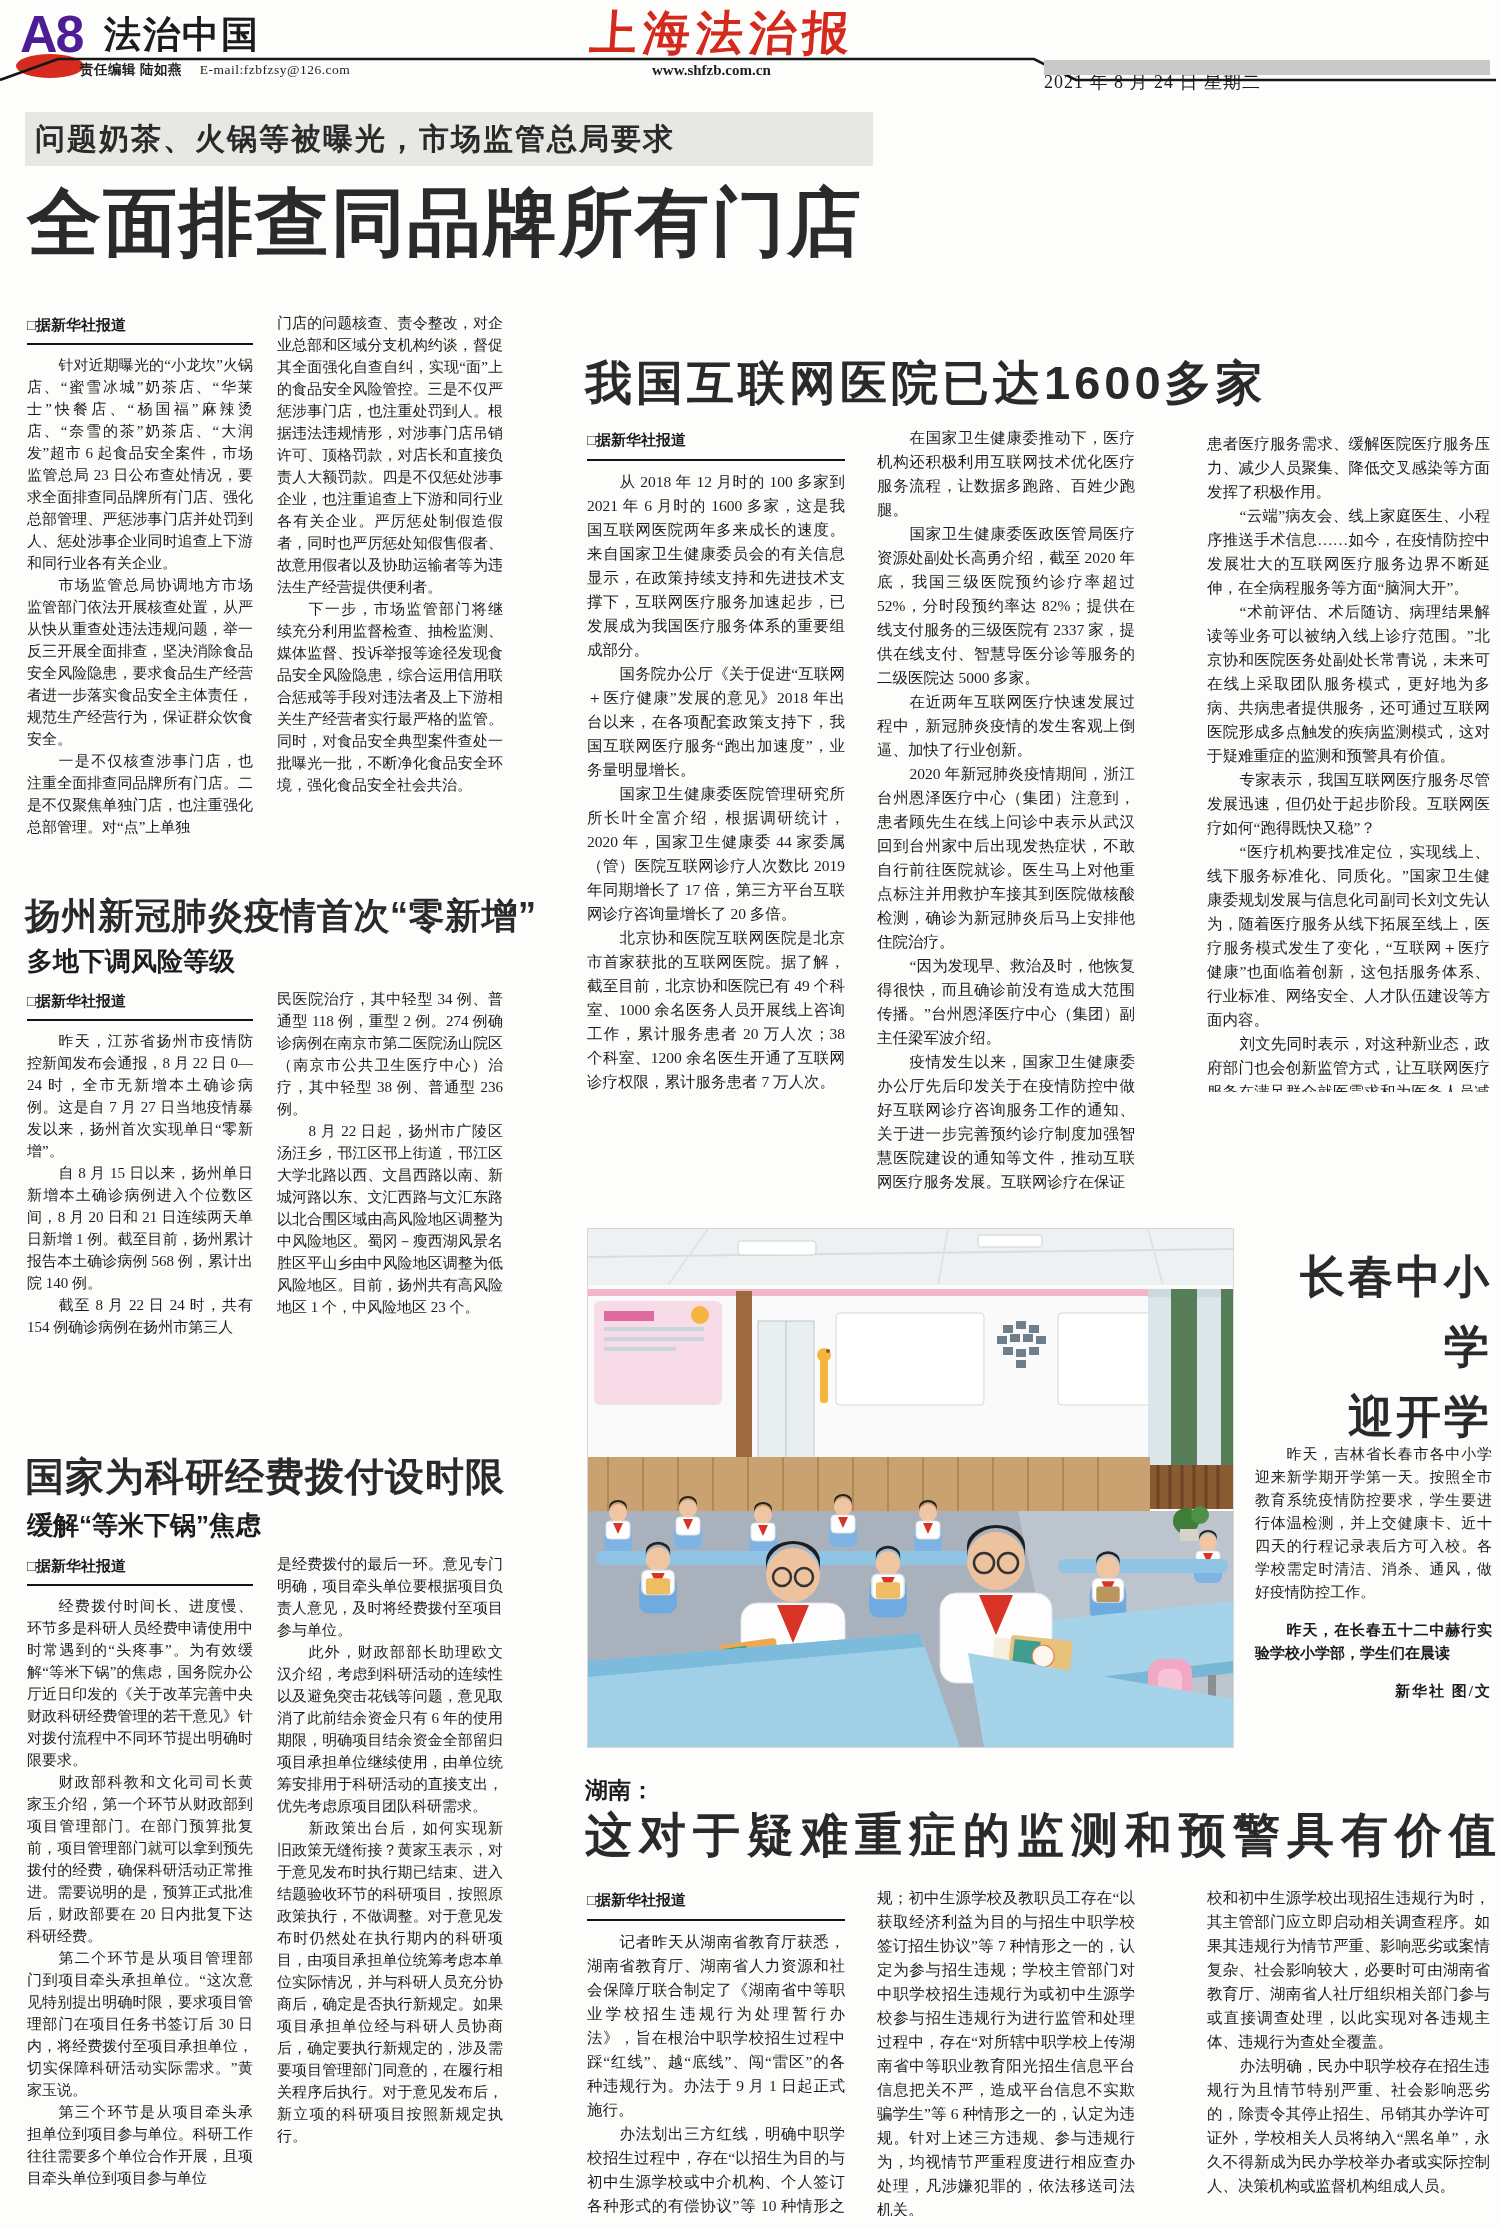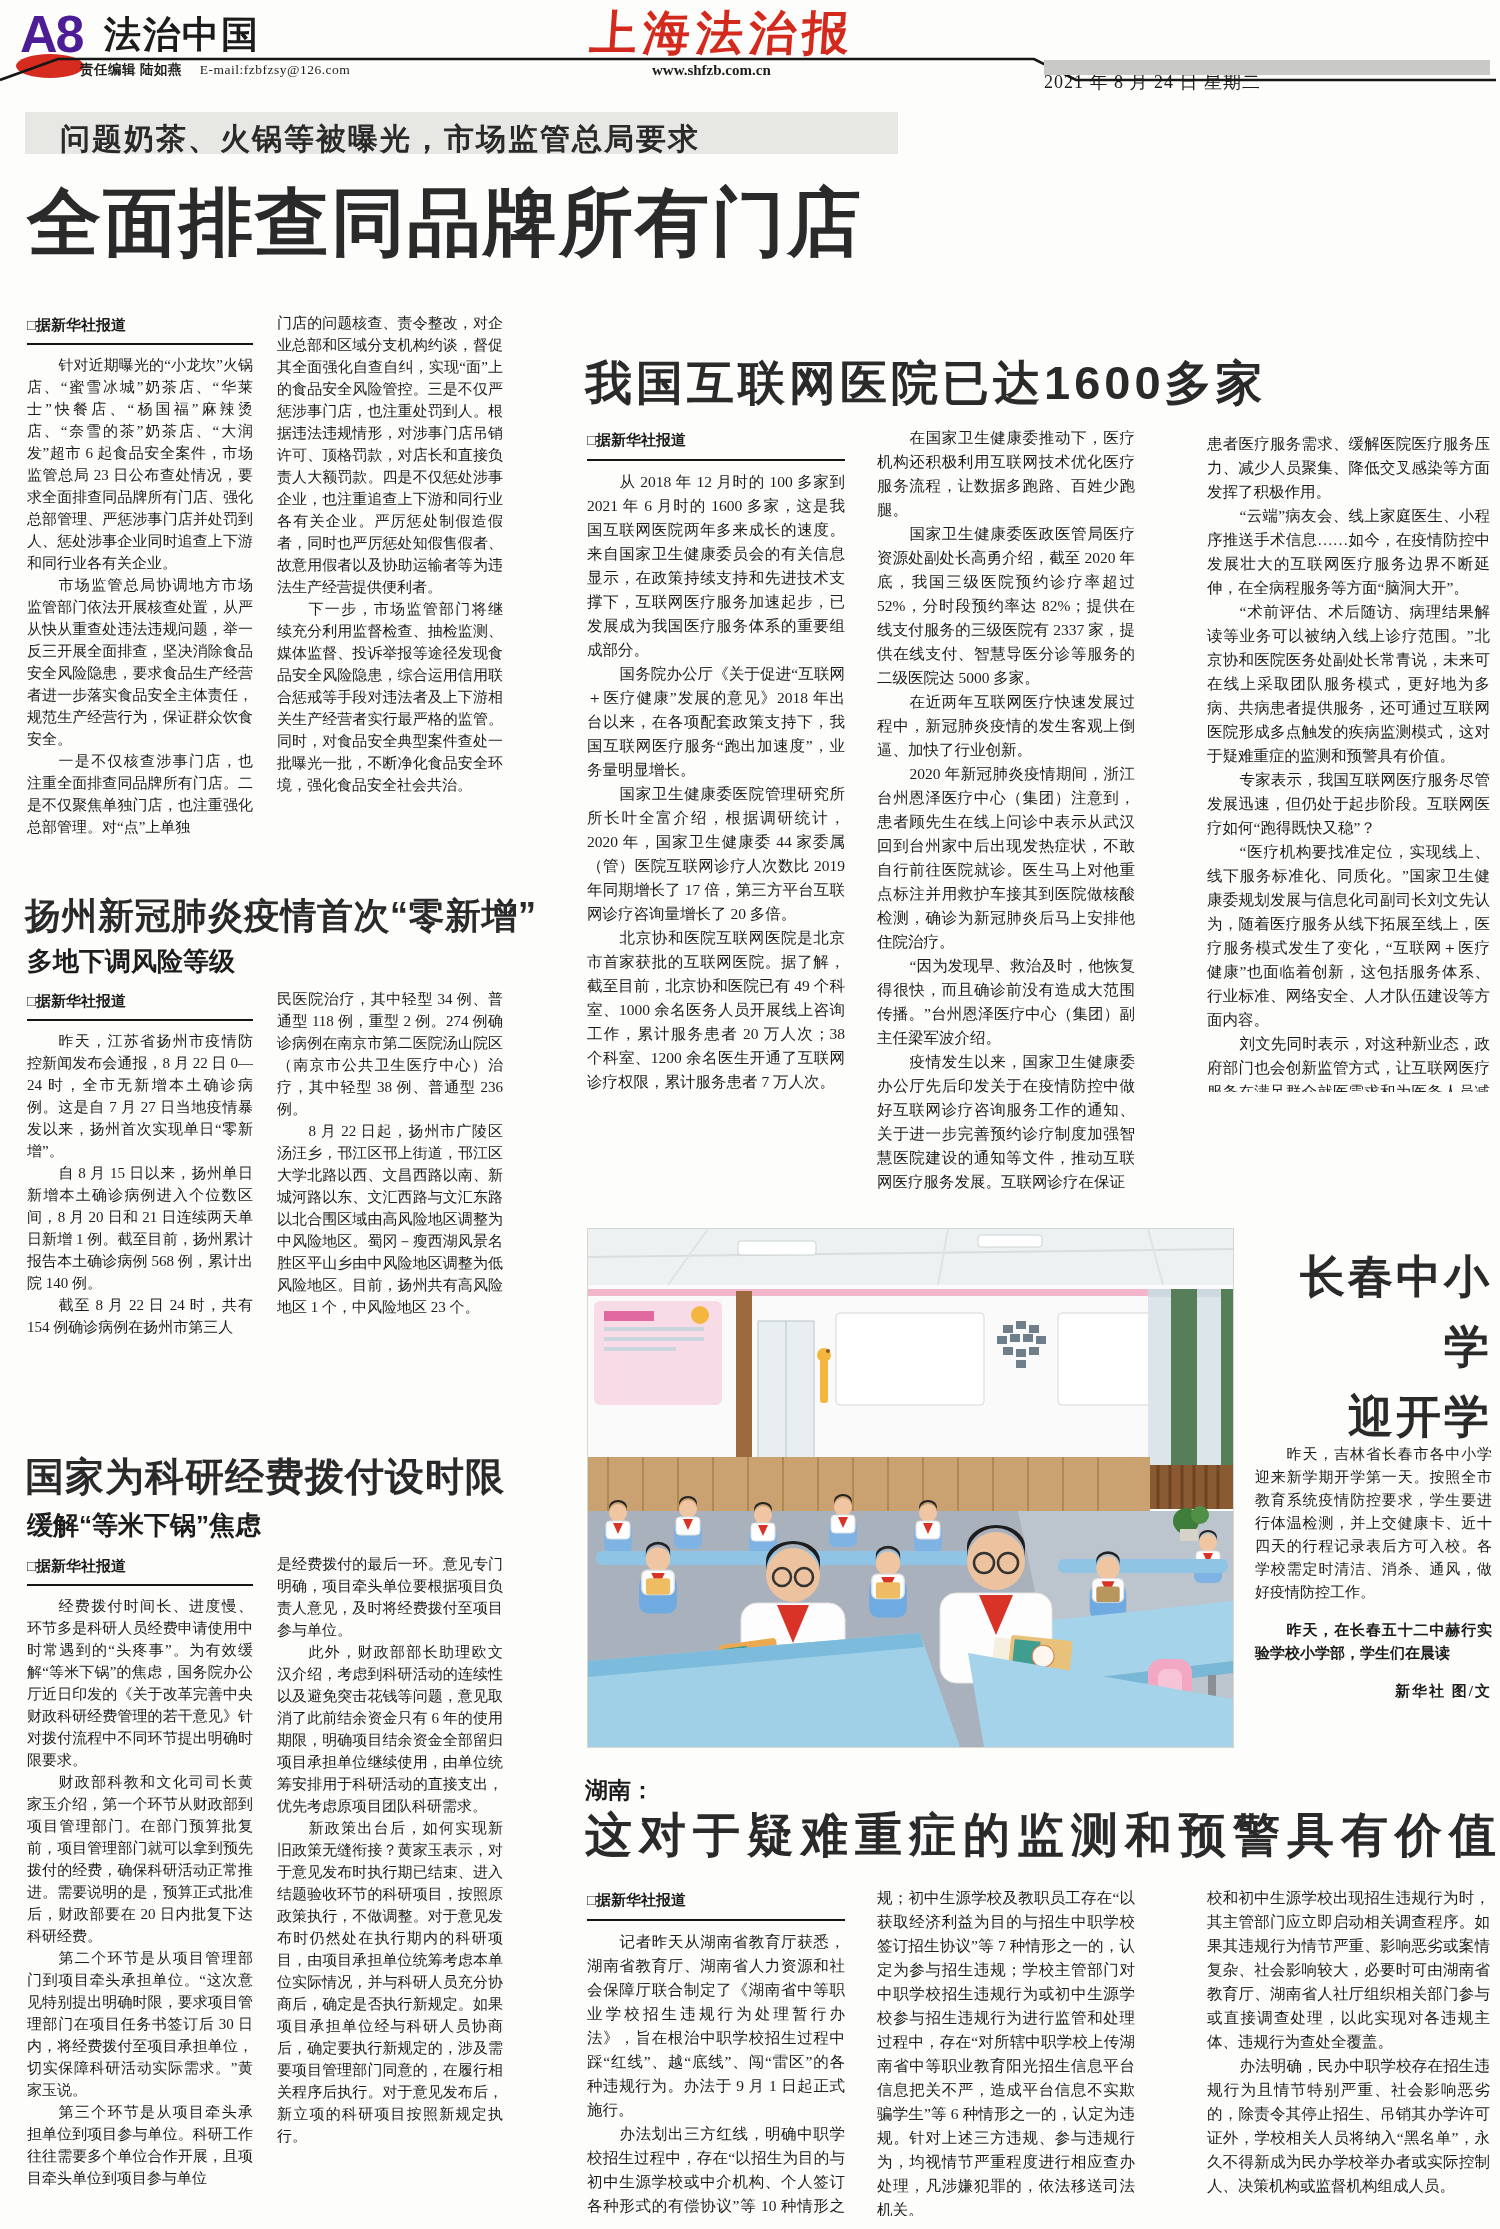--- a/index.html
+++ b/index.html
@@ -22,21 +22,21 @@
   .col p{margin:0;}
   .para{text-indent:2.1em;}
   .para.cont{text-indent:0;}
   .byline{display:block;font-family:"Liberation Sans",sans-serif;font-weight:bold;font-size:15px;
       padding:2px 0 7px 0;border-bottom:2.5px solid #151515;margin-bottom:9px;text-indent:0;}
   .colL{width:226px;font-size:15px;line-height:22px;}
   .colM{width:258px;font-size:15.5px;line-height:24px;}
   .colR3{width:283px;font-size:15.5px;line-height:24px;}
   
   .hl{font-family:"Liberation Sans",sans-serif;font-weight:900;color:#2a2a2a;}
-  #lead-kicker-bar{background:#e7e7e4;width:848px;height:42px;padding-left:25px;}
+  #lead-kicker-bar{background:#e7e7e4;width:848px;height:54px;}
   #lead-kicker{font-size:30px;font-weight:800;line-height:54px;padding-left:10px;letter-spacing:2px;}
   #lead-headline{font-size:74px;letter-spacing:2px;line-height:1.1;white-space:nowrap;}
   #yz-headline{font-size:36px;letter-spacing:.5px;white-space:nowrap;}
   #yz-subhead{font-size:26px;font-weight:700;}
   #ky-headline{font-size:39px;letter-spacing:1px;white-space:nowrap;}
   #ky-subhead{font-size:26px;font-weight:700;}
   #hosp-headline{font-size:47px;letter-spacing:4px;white-space:nowrap;}
   #hn-kicker{font-size:23px;font-weight:800;}
   #hn-headline{font-size:47px;letter-spacing:7px;white-space:nowrap;}
   #cc-headline{font-size:45px;line-height:1.55;text-align:right;letter-spacing:3px;}

